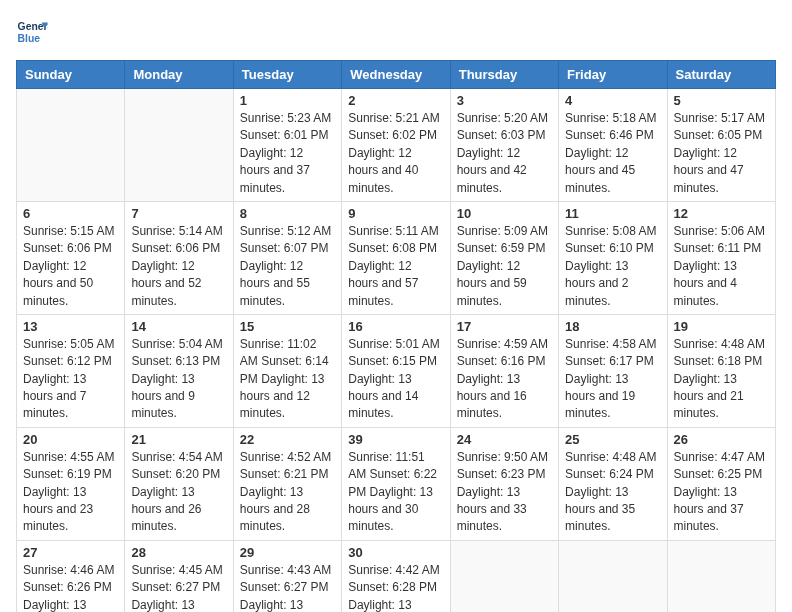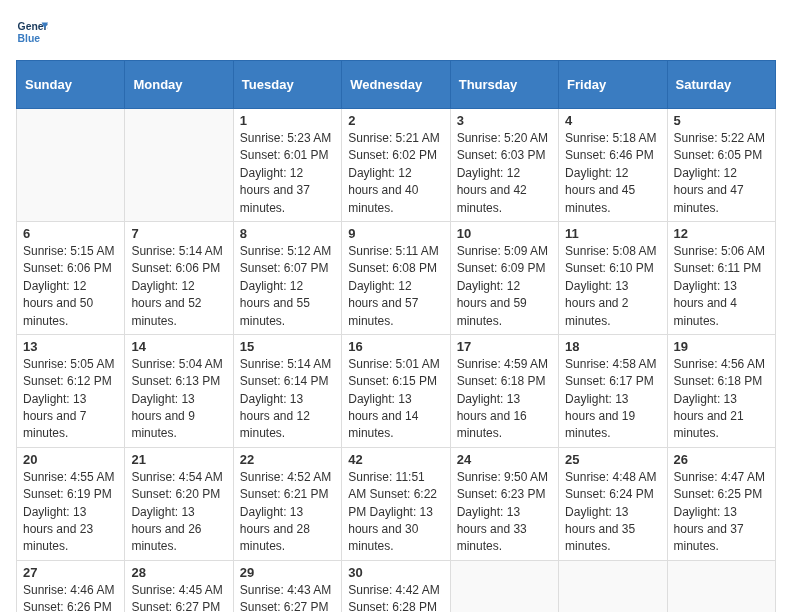--- a/index.html
+++ b/index.html
@@ -40,21 +40,21 @@
     .calendar-table {
       width: 100%;
       border-collapse: collapse;
       border: 1px solid #ccc;
     }
     .calendar-table th {
       background-color: #3a7cc1;
       color: #fff;
       font-size: 13px;
       font-weight: bold;
-      padding: 16px 8px;
+      padding: 6px 8px;
       text-align: left;
       border: 1px solid #2a6aaf;
     }
     .calendar-table td {
       width: 14.28%;
       vertical-align: top;
       border: 1px solid #ddd;
       padding: 4px 6px;
       min-height: 80px;
       background: #fff;
@@ -136,21 +136,21 @@
 Daylight: 12 hours and 42 minutes.</div>
         </td>
         <td>
           <span class="day-num">4</span>
           <div class="day-info">Sunrise: 5:18 AM
 Sunset: 6:46 PM
 Daylight: 12 hours and 45 minutes.</div>
         </td>
         <td>
           <span class="day-num">5</span>
-          <div class="day-info">Sunrise: 5:22 AM
+          <div class="day-info">Sunrise: 5:17 AM
 Sunset: 6:05 PM
 Daylight: 12 hours and 47 minutes.</div>
         </td>
       </tr>
       <tr class="week-row">
         <td>
           <span class="day-num">6</span>
           <div class="day-info">Sunrise: 5:15 AM
 Sunset: 6:06 PM
 Daylight: 12 hours and 50 minutes.</div>
@@ -169,21 +169,21 @@
         </td>
         <td>
           <span class="day-num">9</span>
           <div class="day-info">Sunrise: 5:11 AM
 Sunset: 6:08 PM
 Daylight: 12 hours and 57 minutes.</div>
         </td>
         <td>
           <span class="day-num">10</span>
           <div class="day-info">Sunrise: 5:09 AM
-Sunset: 6:09 PM
+Sunset: 6:59 PM
 Daylight: 12 hours and 59 minutes.</div>
         </td>
         <td>
           <span class="day-num">11</span>
           <div class="day-info">Sunrise: 5:08 AM
 Sunset: 6:10 PM
 Daylight: 13 hours and 2 minutes.</div>
         </td>
         <td>
           <span class="day-num">12</span>
@@ -200,45 +200,45 @@
 Daylight: 13 hours and 7 minutes.</div>
         </td>
         <td>
           <span class="day-num">14</span>
           <div class="day-info">Sunrise: 5:04 AM
 Sunset: 6:13 PM
 Daylight: 13 hours and 9 minutes.</div>
         </td>
         <td>
           <span class="day-num">15</span>
-          <div class="day-info">Sunrise: 5:14 AM
+          <div class="day-info">Sunrise: 11:02 AM
 Sunset: 6:14 PM
 Daylight: 13 hours and 12 minutes.</div>
         </td>
         <td>
           <span class="day-num">16</span>
           <div class="day-info">Sunrise: 5:01 AM
 Sunset: 6:15 PM
 Daylight: 13 hours and 14 minutes.</div>
         </td>
         <td>
           <span class="day-num">17</span>
           <div class="day-info">Sunrise: 4:59 AM
-Sunset: 6:18 PM
+Sunset: 6:16 PM
 Daylight: 13 hours and 16 minutes.</div>
         </td>
         <td>
           <span class="day-num">18</span>
           <div class="day-info">Sunrise: 4:58 AM
 Sunset: 6:17 PM
 Daylight: 13 hours and 19 minutes.</div>
         </td>
         <td>
           <span class="day-num">19</span>
-          <div class="day-info">Sunrise: 4:56 AM
+          <div class="day-info">Sunrise: 4:48 AM
 Sunset: 6:18 PM
 Daylight: 13 hours and 21 minutes.</div>
         </td>
       </tr>
       <tr class="week-row">
         <td>
           <span class="day-num">20</span>
           <div class="day-info">Sunrise: 4:55 AM
 Sunset: 6:19 PM
 Daylight: 13 hours and 23 minutes.</div>
@@ -249,21 +249,21 @@
 Sunset: 6:20 PM
 Daylight: 13 hours and 26 minutes.</div>
         </td>
         <td>
           <span class="day-num">22</span>
           <div class="day-info">Sunrise: 4:52 AM
 Sunset: 6:21 PM
 Daylight: 13 hours and 28 minutes.</div>
         </td>
         <td>
-          <span class="day-num">42</span>
+          <span class="day-num">39</span>
           <div class="day-info">Sunrise: 11:51 AM
 Sunset: 6:22 PM
 Daylight: 13 hours and 30 minutes.</div>
         </td>
         <td>
           <span class="day-num">24</span>
           <div class="day-info">Sunrise: 9:50 AM
 Sunset: 6:23 PM
 Daylight: 13 hours and 33 minutes.</div>
         </td>

